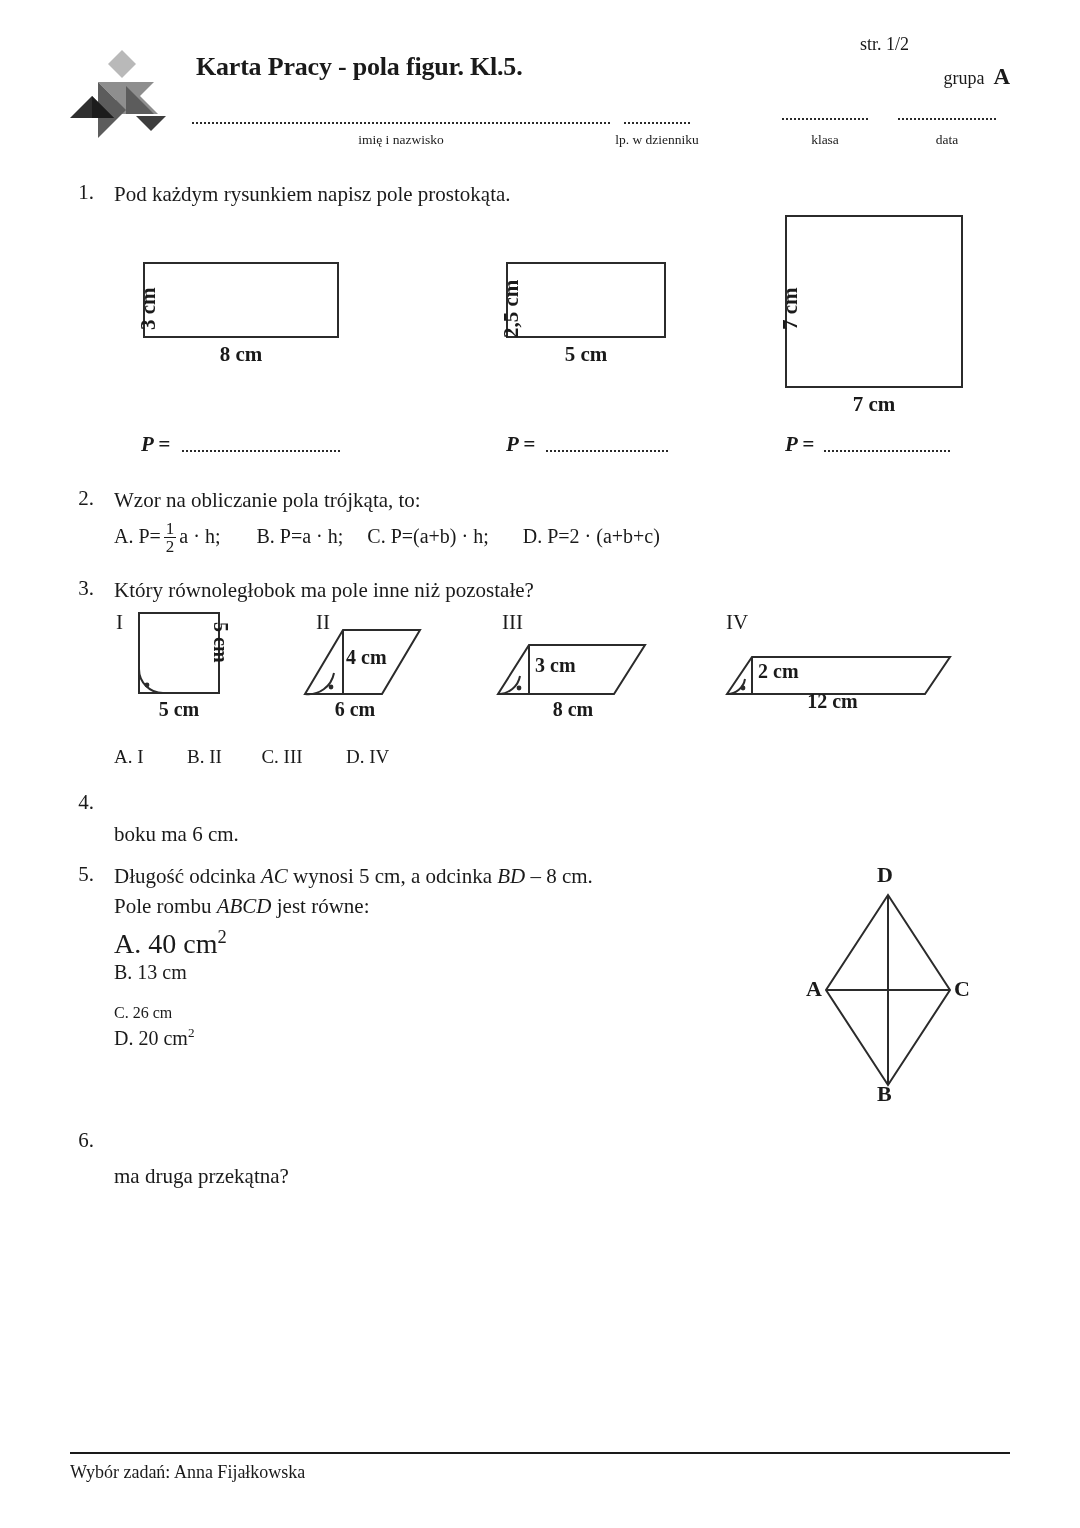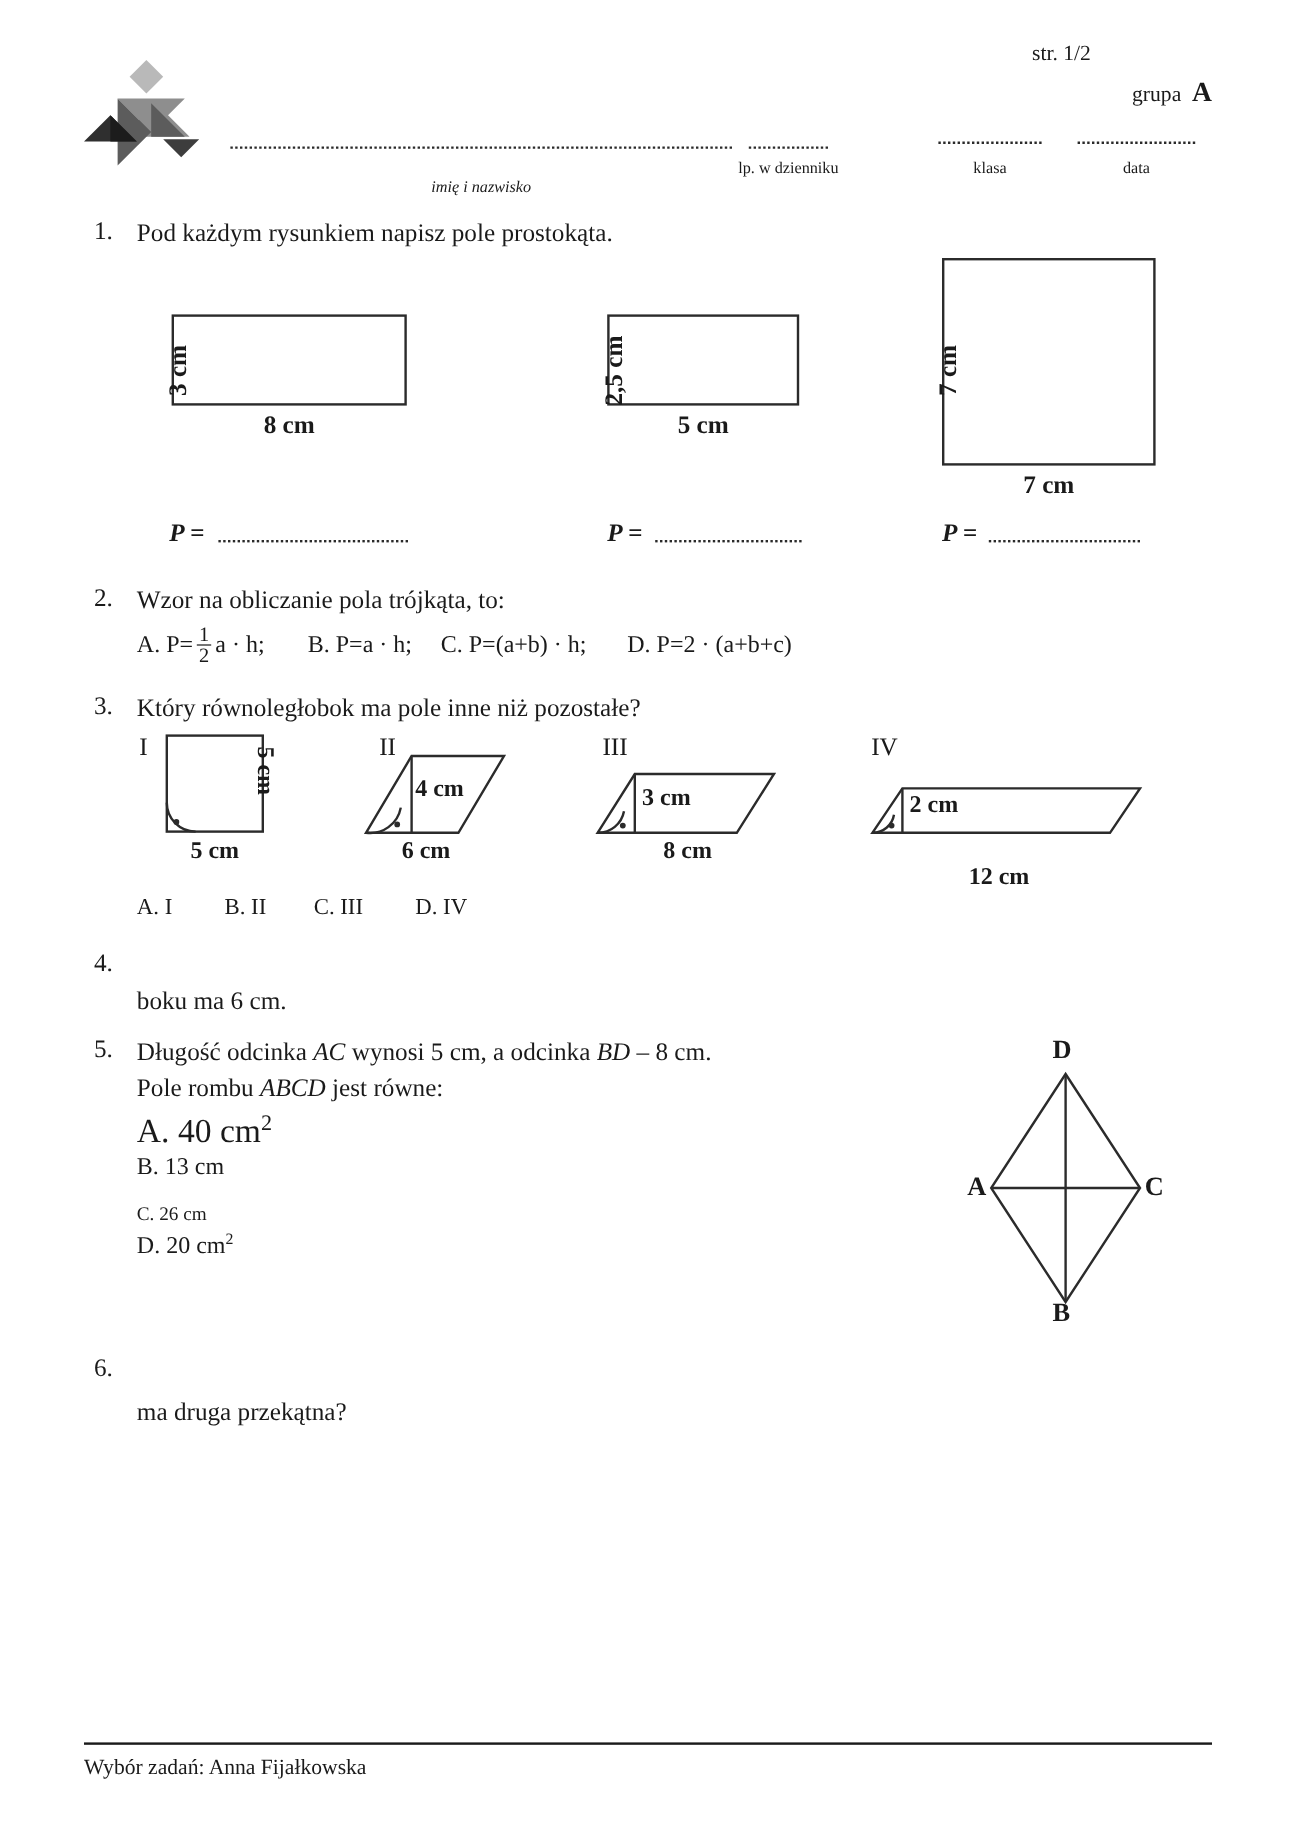--- a/index.html
+++ b/index.html
@@ -157,27 +157,28 @@
       <polygon points="36,50 92,50 64,78" fill="#8e8e8e"></polygon>
       <polygon points="40,82 68,54 96,82" fill="#8e8e8e"></polygon>
       <polygon points="36,50 64,78 36,106" fill="#5c5c5c"></polygon>
       <polygon points="64,54 92,82 64,82" fill="#5c5c5c"></polygon>
       <polygon points="8,86 30,64 52,86" fill="#2f2f2f"></polygon>
       <polygon points="74,84 104,84 89,99" fill="#3d3d3d"></polygon>
       <polygon points="30,64 52,86 30,86" fill="#1c1c1c"></polygon>
     </svg>
   </div>
 
+  <div class="abs" id="doc-title">Karta Pracy - pola figur. Kl.5.</div>
   <div class="abs" id="page-no">str. 1/2</div>
   <div class="abs" id="grupa-row">
     <span>grupa</span><span class="grupa-letter">A</span>
   </div>
 
   <div class="abs dotline" style="left:192px; top:122px; width:418px;"></div>
-  <div class="abs fieldcap" style="left:192px; top:148px; width:418px;font-style:italic;">imię i nazwisko</div>
+  <div class="abs fieldcap" style="left:192px; top:132px; width:418px;">imię i nazwisko</div>
 
   <div class="abs dotline" style="left:624px; top:122px; width:66px;"></div>
   <div class="abs fieldcap" style="left:600px; top:132px; width:114px;">lp. w dzienniku</div>
 
   <div class="abs dotline" style="left:782px; top:118px; width:86px;"></div>
   <div class="abs fieldcap" style="left:782px; top:132px; width:86px;">klasa</div>
 
   <div class="abs dotline" style="left:898px; top:118px; width:98px;"></div>
   <div class="abs fieldcap" style="left:898px; top:132px; width:98px;">data</div>
 
@@ -259,21 +260,21 @@
   <div class="abs romanlab" style="left:726px; top:610px;">IV</div>
   <div class="abs" style="left:722px; top:652px;">
     <svg width="234" height="50" viewBox="0 0 234 50">
       <polygon points="5,42 30,5 228,5 203,42" fill="none" stroke="#2b2b2b" stroke-width="2"></polygon>
       <line x1="30" y1="5" x2="30" y2="42" stroke="#2b2b2b" stroke-width="2"></line>
       <path d="M 5 42 A 18 18 0 0 0 23 27" fill="none" stroke="#2b2b2b" stroke-width="2"></path>
       <circle cx="21" cy="36" r="2.4" fill="#2b2b2b"></circle>
     </svg>
   </div>
   <div class="abs dimlab" style="left:758px; top:660px;">2 cm</div>
-  <div class="abs hlabel" style="left:740px; top:720px; width:185px; font-size:20px;">12 cm</div>
+  <div class="abs hlabel" style="left:740px; top:690px; width:185px; font-size:20px;">12 cm</div>
 
   <div class="abs opts" style="left:114px; top:746px; font-size:19px;">
     <span>A. I</span>
     <span style="display:inline-block; width:34px;"></span>
     <span>B. II</span>
     <span style="display:inline-block; width:30px;"></span>
     <span>C. III</span>
     <span style="display:inline-block; width:34px;"></span>
     <span>D. IV</span>
   </div>

